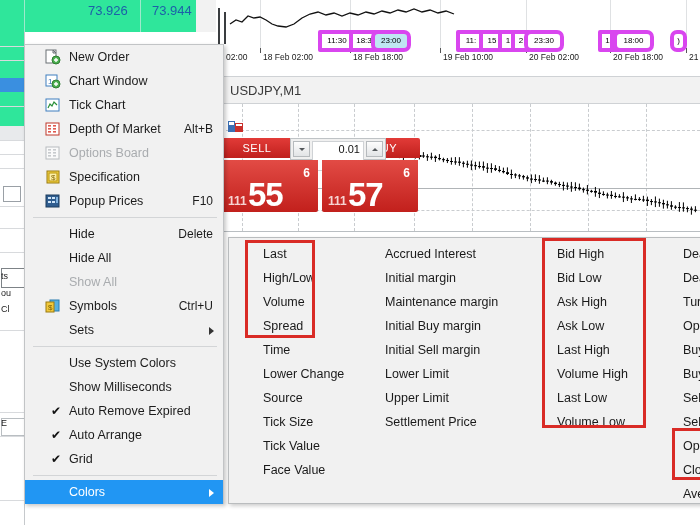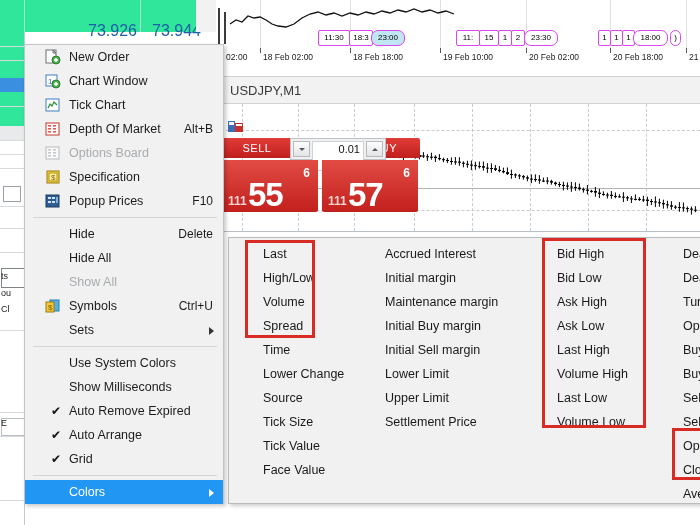--- a/index.html
+++ b/index.html
@@ -7,21 +7,21 @@
     width:700px;height:525px;overflow:hidden;position:relative;
     font-family:"Liberation Sans",sans-serif;
     background:#ffffff;
     -webkit-font-smoothing:antialiased;
   }
   .abs{position:absolute;}
 
   
   #app-bg{position:absolute;left:0;top:0;width:700px;height:525px;background:#ffffff;}
   #mw-row-top{left:0;top:0;width:216px;height:32px;background:#2fe69b;}
-  .mw-price{position:absolute;top:22px;font-size:16px;color:#1d5fa8;letter-spacing:0px;}
+  .mw-price{position:absolute;top:3px;font-size:13px;color:#1d5fa8;letter-spacing:0px;}
   .mw-sep{position:absolute;top:0;width:1px;height:32px;background:#9fe9cc;}
   #mw-strip-a{left:0;top:32px;width:24px;height:46px;background:#2fe69b;}
   #mw-strip-b{left:0;top:78px;width:24px;height:14px;background:#3a8fe0;}
   #mw-strip-c{left:0;top:92px;width:24px;height:34px;background:#2fe69b;}
   #mw-strip-d{left:0;top:126px;width:24px;height:14px;background:#e8eaec;}
   #mw-strip-e{left:0;top:140px;width:24px;height:30px;background:#ffffff;}
 
   .mw-line{position:absolute;left:0;width:24px;height:1px;background:#d8dadd;}
 
   .mw-edgetext{position:absolute;left:1px;font-size:9px;color:#222;}
@@ -29,21 +29,21 @@
   #mw-box1{position:absolute;left:3px;top:186px;width:16px;height:14px;border:1px solid #9aa0a6;background:#fff;}
   #mw-box2{position:absolute;left:1px;top:268px;width:22px;height:18px;border:1px solid #7d8387;background:#fff;}
   #mw-box3{position:absolute;left:1px;top:418px;width:22px;height:16px;border:1px solid #b9bec2;background:#fff;}
 
   
   #top-chart{position:absolute;left:216px;top:0;width:484px;height:76px;background:#ffffff;border-bottom:1px solid #cfd2d5;}
   #top-chart-inner{position:absolute;left:0;top:0;width:484px;height:48px;overflow:hidden;}
   .vgrid{position:absolute;top:0;width:1px;height:48px;background:#dfe1e3;}
   .tick-mark{position:absolute;width:1px;height:5px;background:#555;top:48px;}
   .timelabel{position:absolute;top:52px;font-size:8.5px;color:#1a1a1a;white-space:nowrap;}
-  .tbubble{position:absolute;top:30px;height:14px;border:1px solid #d946ef;background:#ffffff;
+  .tbubble{position:absolute;top:30px;height:14px;border:4px solid #d946ef;background:#ffffff;
            font-size:8px;line-height:13px;color:#000;text-align:center;border-radius:2px;}
   .tbubble.sel{background:#bfe6f2;}
   .tbubble.round{border-radius:7px;}
 
   
   #symbol-bar{position:absolute;left:216px;top:77px;width:484px;height:26px;background:#f2f2f2;border-bottom:1px solid #cfd2d5;}
   #symbol-label{position:absolute;left:14px;top:6px;font-size:13px;color:#3a3a3a;}
 
   
   #main-chart{position:absolute;left:216px;top:104px;width:484px;height:127px;background:#ffffff;border-bottom:1px solid #b9bec2;overflow:hidden;}
@@ -178,21 +178,21 @@
         <div class="tbubble" style="left: 133px; width: 22px;">18:3</div>
         <div class="tbubble sel round" style="left: 155px; width: 32px;">23:00</div>
         <div class="tbubble" style="left: 240px; width: 22px;">11:</div>
         <div class="tbubble" style="left: 263px; width: 18px;">15</div>
         <div class="tbubble" style="left: 282px; width: 12px;">1</div>
         <div class="tbubble" style="left: 295px; width: 12px;">2</div>
         <div class="tbubble round" style="left: 308px; width: 32px;">23:30</div>
         <div class="tbubble" style="left: 382px; width: 11px;">1</div>
         <div class="tbubble" style="left: 394px; width: 11px;">1</div>
         <div class="tbubble" style="left: 406px; width: 11px;">1</div>
-        <div class="tbubble round" style="left: 397px; width: 33px; margin-left: 20px;">18:00</div>
+        <div class="tbubble round" style="left: 397px; width: 33px;">18:00</div>
         <div class="tbubble round" style="left: 454px; width: 9px;">)</div>
       </div>
   </div>
 
   <div id="symbol-bar">
     <div id="symbol-label">USDJPY,M1</div>
   </div>
 
   <div id="main-chart">
     <div class="mgrid" style="left:26px"></div>

